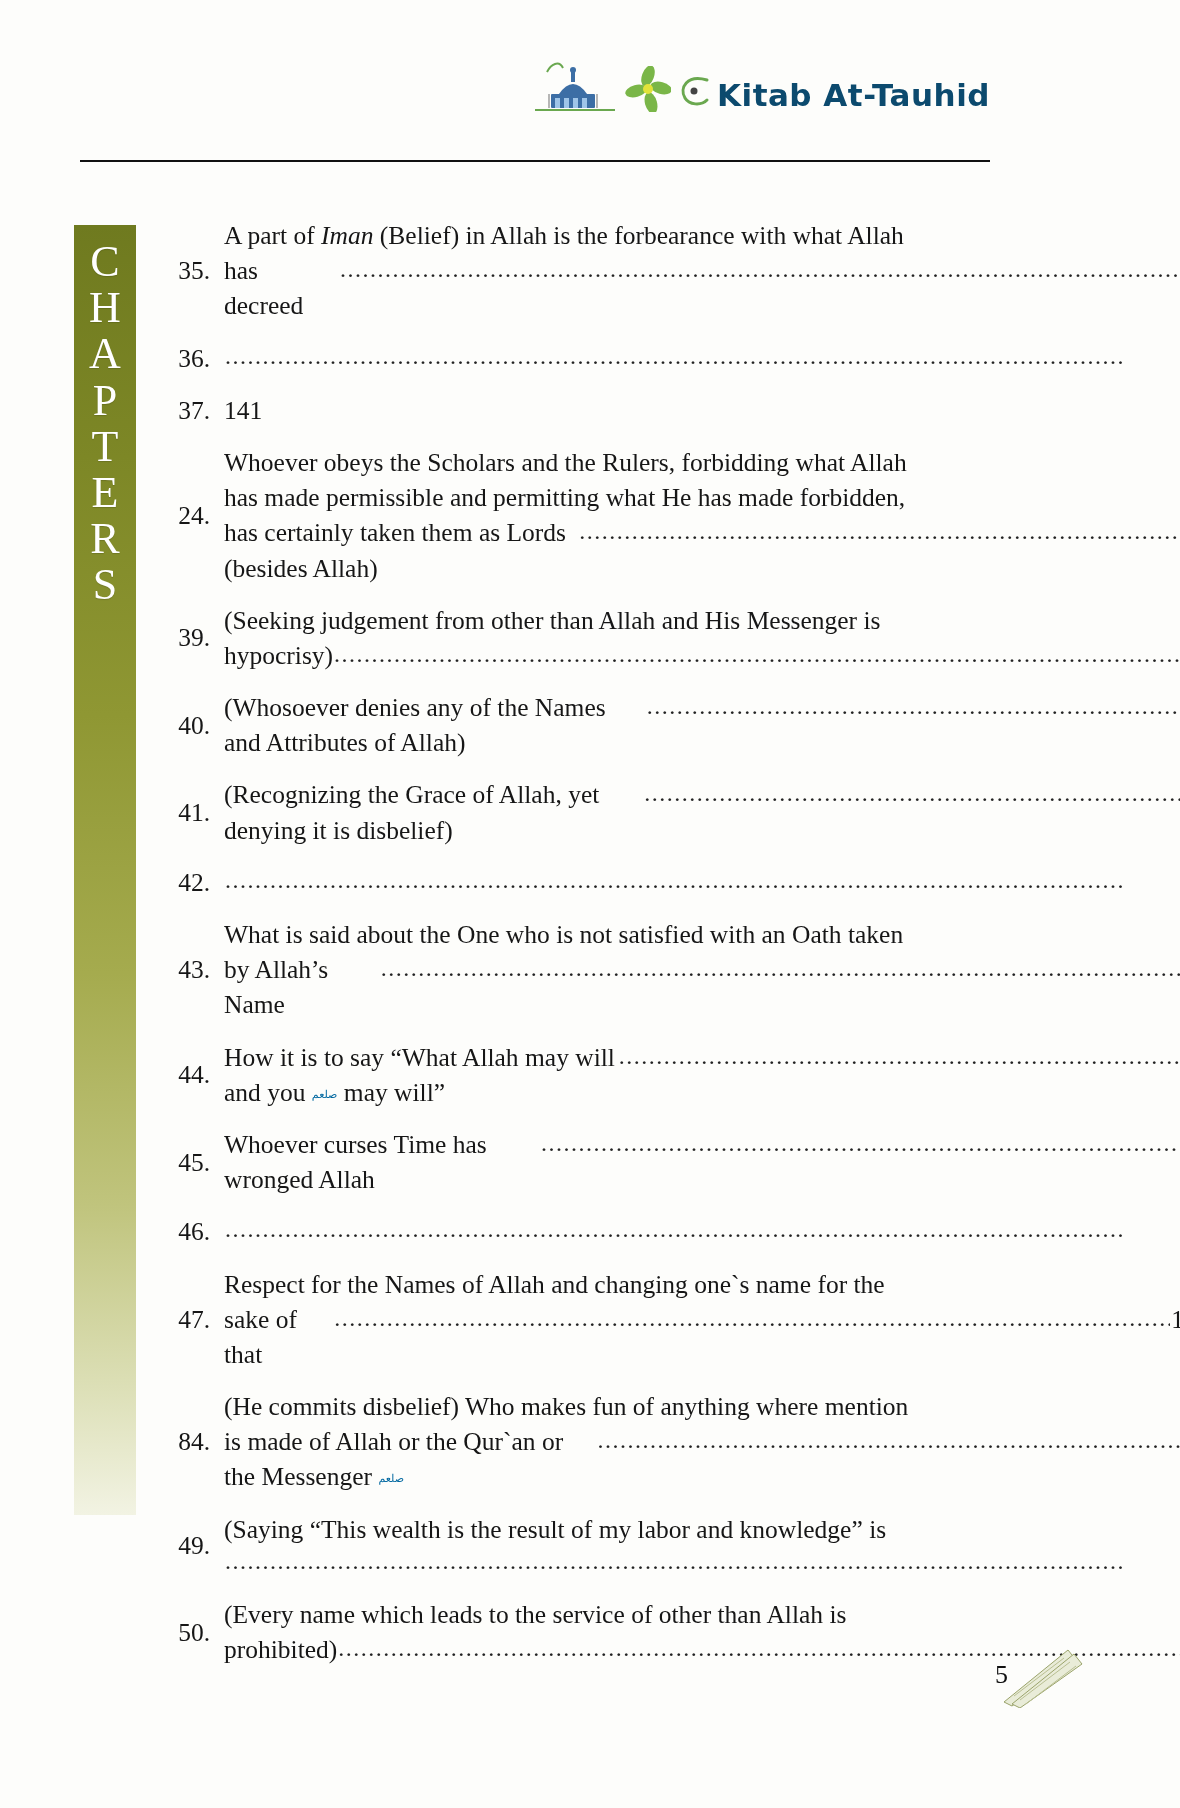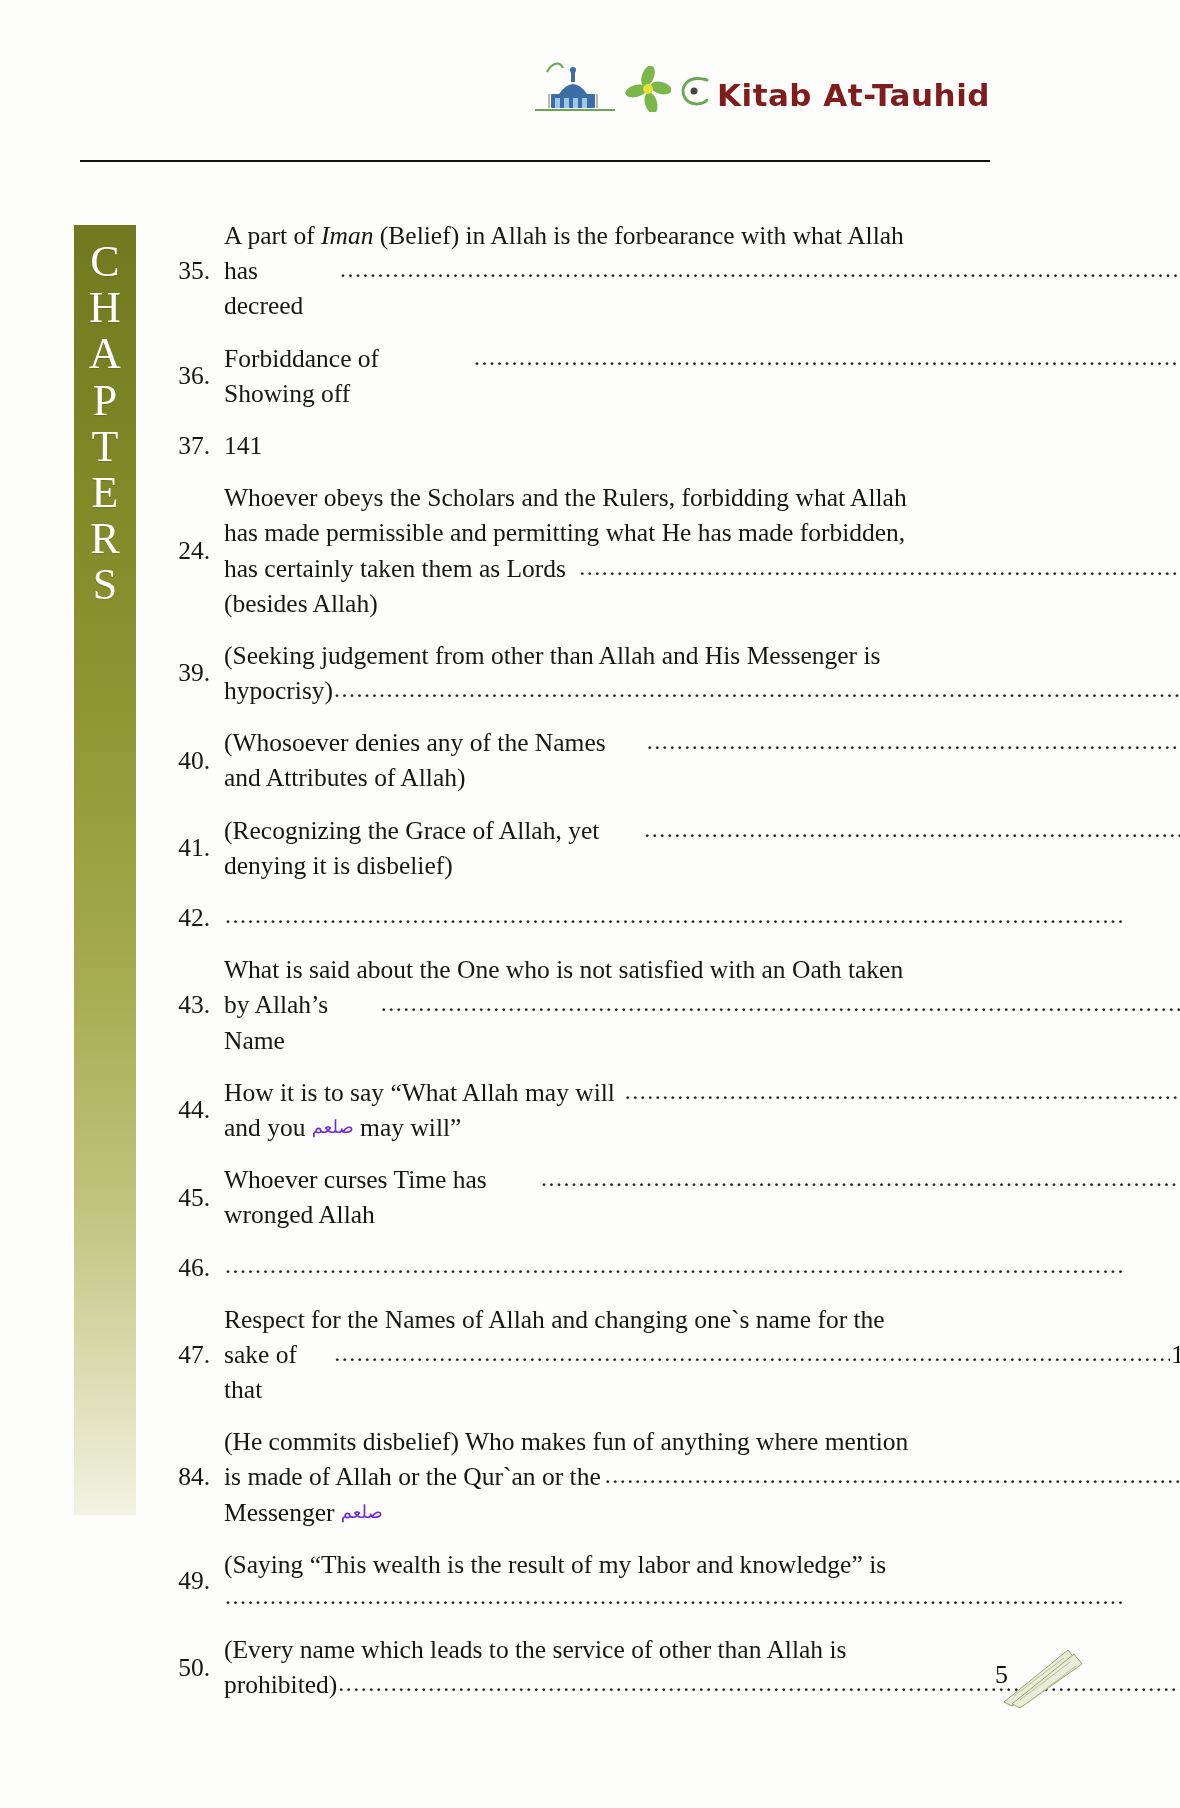--- a/index.html
+++ b/index.html
@@ -52,21 +52,21 @@
   .swirl-icon {
     width: 34px;
     height: 40px;
     margin-bottom: 2px;
   }
   .header-title {
     font-family: "DejaVu Sans", sans-serif;
     font-size: 31px;
     font-weight: bold;
     letter-spacing: 0.5px;
-    color: #7f1d1d;
+    color: #0c4a6e;
     line-height: 1;
     padding-bottom: 3px;
     white-space: nowrap;
   }
   .header-rule {
     position: absolute;
     left: 80px;
     right: 190px;
     top: 110px;
     height: 2px;
@@ -144,24 +144,24 @@
     top: -2px;
   }
   .pg {
     white-space: nowrap;
     padding-left: 0px;
   }
   .ital { font-style: italic; }
 
   .sallam {
     display: inline-block;
-    font-size: 18px;
+    font-size: 11px;
     transform: translateY(-3px);
     letter-spacing: -0.5px;
-    color: #6d28d9;
+    color: #0369a1;
   }
 
   
   .page-number {
     position: absolute;
     right: 172px;
     bottom: 118px;
     font-size: 26px;
     color: #111;
   }
@@ -249,21 +249,20 @@
           <div class="toc-line">
             <span class="txt">has decreed</span>
             <span class="dots">........................................................................................................................</span>
           </div>
         </div>
       </div>
       <div class="toc-entry">
         <div class="toc-num">36.</div>
         <div class="toc-body">
           <div class="toc-line">
-            <span class="txt">Forbiddance of Showing off</span>
             <span class="dots">........................................................................................................................</span>
           </div>
         </div>
       </div>
       <div class="toc-entry">
         <div class="toc-num">37.</div>
         <div class="toc-body">
           <div class="toc-line">
             <span class="pg">141</span>
           </div>

